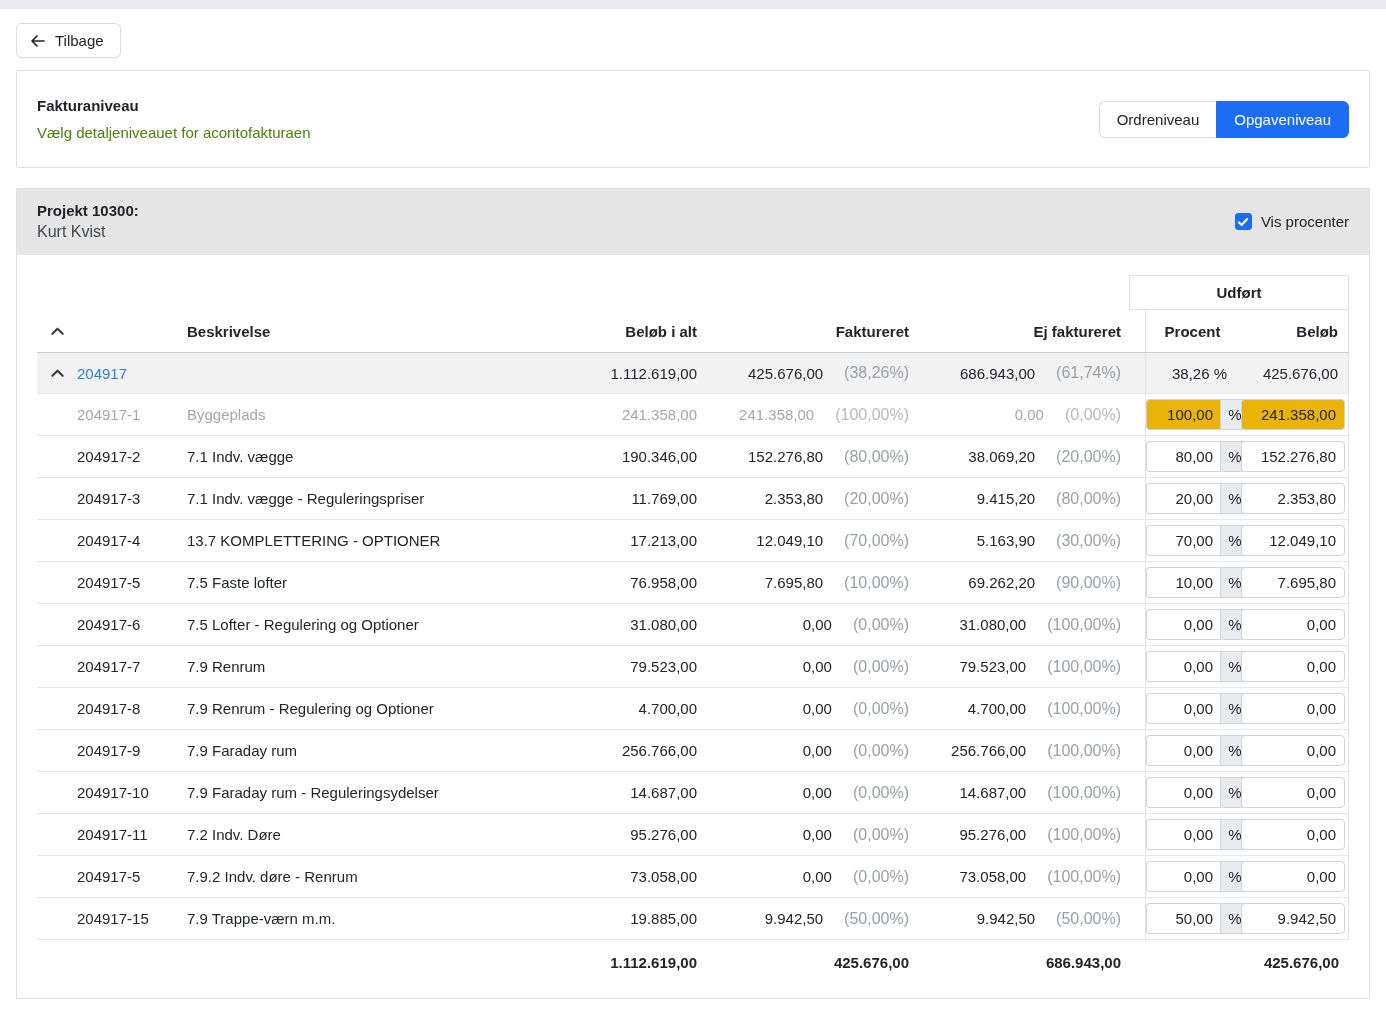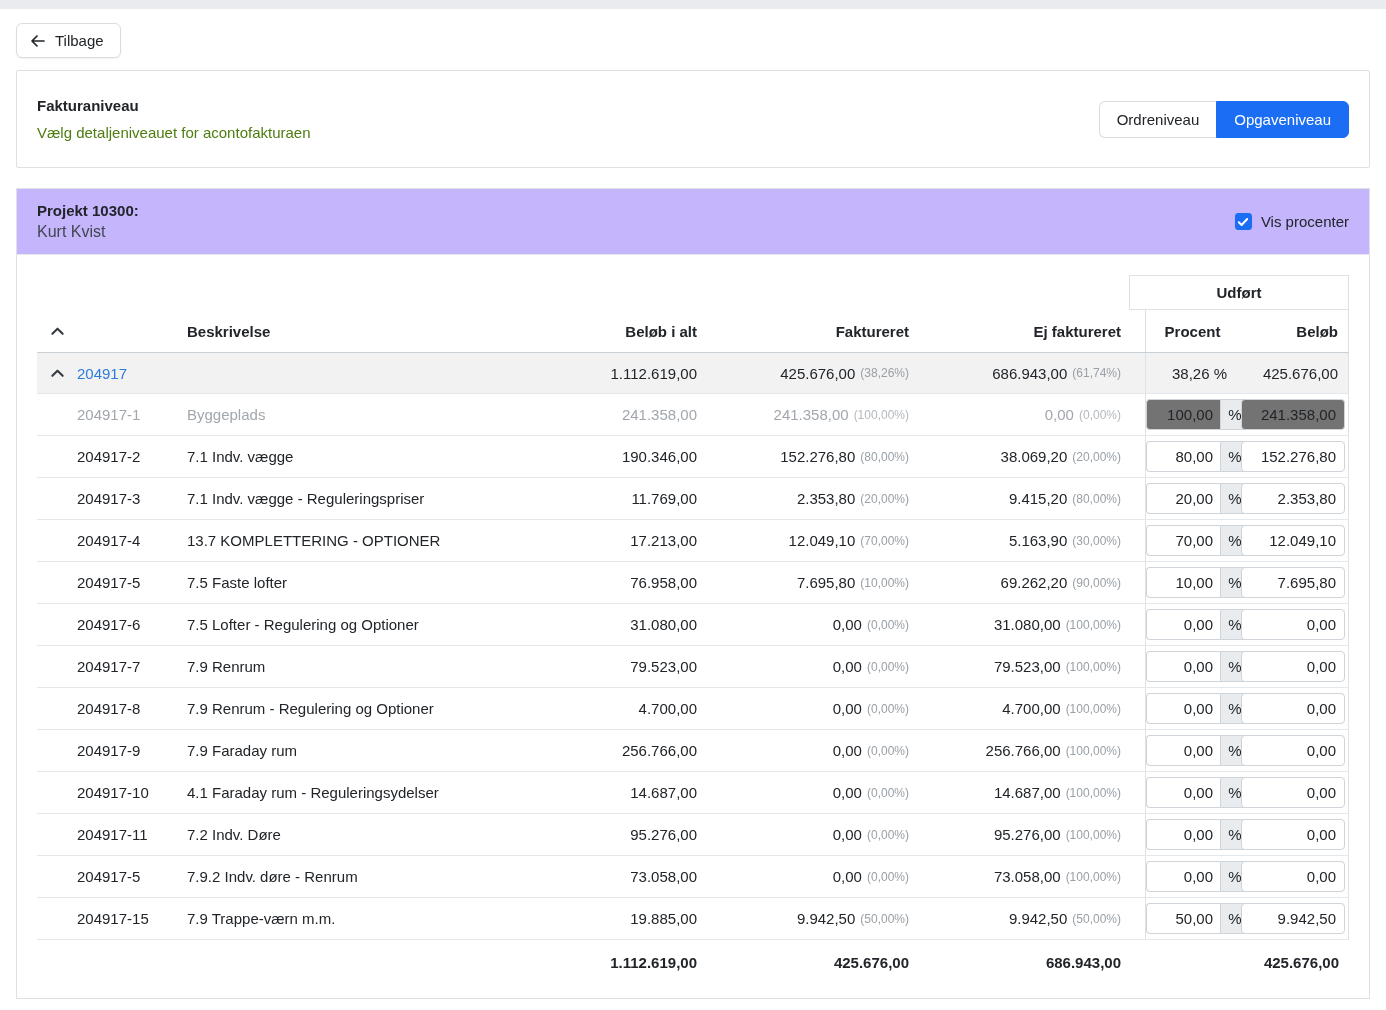--- a/index.html
+++ b/index.html
@@ -31,21 +31,21 @@
   .level-btn {
     padding: 9px 17px; font: inherit; background: #fff; color: #212529;
     border: 1px solid #d9dde1; cursor: pointer;
   }
   .level-btn:first-child { border-radius: 6px 0 0 6px; border-right: none; text-align: right; }
   .level-btn:last-child { border-radius: 0 6px 6px 0; }
   .level-btn.active { background: #1b6ef3; border-color: #1b6ef3; color: #fff; font-weight: 500; }
 
   .card2 { margin-top: 20px; border: 1px solid #dde1e5; }
   .card2-header {
-    background: #c4b5fd; padding: 13px 20px; border-bottom: 1px solid #e6e9ec;
+    background: #e5e5e5; padding: 13px 20px; border-bottom: 1px solid #e6e9ec;
     display: flex; justify-content: space-between; align-items: center;
   }
   .proj-title { font-weight: bold; }
   .proj-sub { font-size: 16px; margin-top: 4px; color: #41474e; }
 
   .check-wrap { display: flex; align-items: center; gap: 9px; cursor: pointer; }
   .checkbox {
     width: 17px; height: 17px; border-radius: 3px; border: 1px solid #9aa1a8;
     background: #fff; display: inline-flex; align-items: center; justify-content: center;
   }
@@ -71,41 +71,41 @@
 
   .group-row { padding-top: 20px; }
   .group-box {
     grid-column: 7 / 9; height: 35px; border: 1px solid #dee2e6;
     display: flex; align-items: center; justify-content: center; font-weight: bold;
   }
   .header-row { height: 43px; border-bottom: 1px solid #c9d0d6; font-weight: bold; }
 
   .tr { height: 42px; border-bottom: 1px solid #e4e8eb; }
   .tr.parent { background: #f2f2f3; height: 41px; }
-  .pct-small { font-size: 12px; color: #99a0a6; margin-left: 5px; }
+  .pct-small { font-size: 16px; color: #99a0a6; margin-left: 21px; }
   .id-link { color: #2d7bdc; text-decoration: none; cursor: pointer; }
 
   .tr.muted, .tr.muted .cell { color: #a1a7ad; }
   .tr.muted .pct-small { color: #b4b9be; }
 
   .pct-group { display: inline-flex; height: 31px; width: 104px; margin-left: auto; margin-right: 2px; }
   .pct-input {
     width: 74px; border: 1px solid #ced4da; border-right: none; border-radius: 4px 0 0 4px;
     text-align: right; padding: 0 7px; font: inherit; color: #212529; outline: none; min-width: 0;
   }
   .pct-addon {
     width: 30px; border: 1px solid #ced4da; border-radius: 0 4px 4px 0;
     background: #e9ecef; display: flex; align-items: center; justify-content: center; color: #212529;
   }
   .amt-input {
     width: 104px; height: 31px; border: 1px solid #ced4da; border-radius: 4px;
     text-align: right; padding: 0 8px; font: inherit; color: #212529; outline: none;
     margin-left: auto; margin-right: 3px;
   }
-  input:disabled { background: #737373; color: #212529; }
+  input:disabled { background: #eab308; color: #212529; }
 
   .totals { height: 44px; font-weight: bold; }
 </style>
 </head>
 <body>
 
 <div class="topstrip"></div>
 
 <div class="page">
 
@@ -402,21 +402,21 @@
       </span>
     </div>
     <div class="cell c8">
       <input class="amt-input" value="0,00" style="">
     </div>
   </div>
 
   <div class="grid-row tr">
     <div class="cell"></div>
     <div class="cell">204917-10</div>
-    <div class="cell">4.1 Faraday rum - Reguleringsydelser</div>
+    <div class="cell">7.9 Faraday rum - Reguleringsydelser</div>
     <div class="cell num">14.687,00</div>
     <div class="cell num">
       <span>0,00</span>
       <span class="pct-small">(0,00%)</span>
     </div>
     <div class="cell num">
       <span>14.687,00</span>
       <span class="pct-small">(100,00%)</span>
     </div>
     <div class="cell c7">

